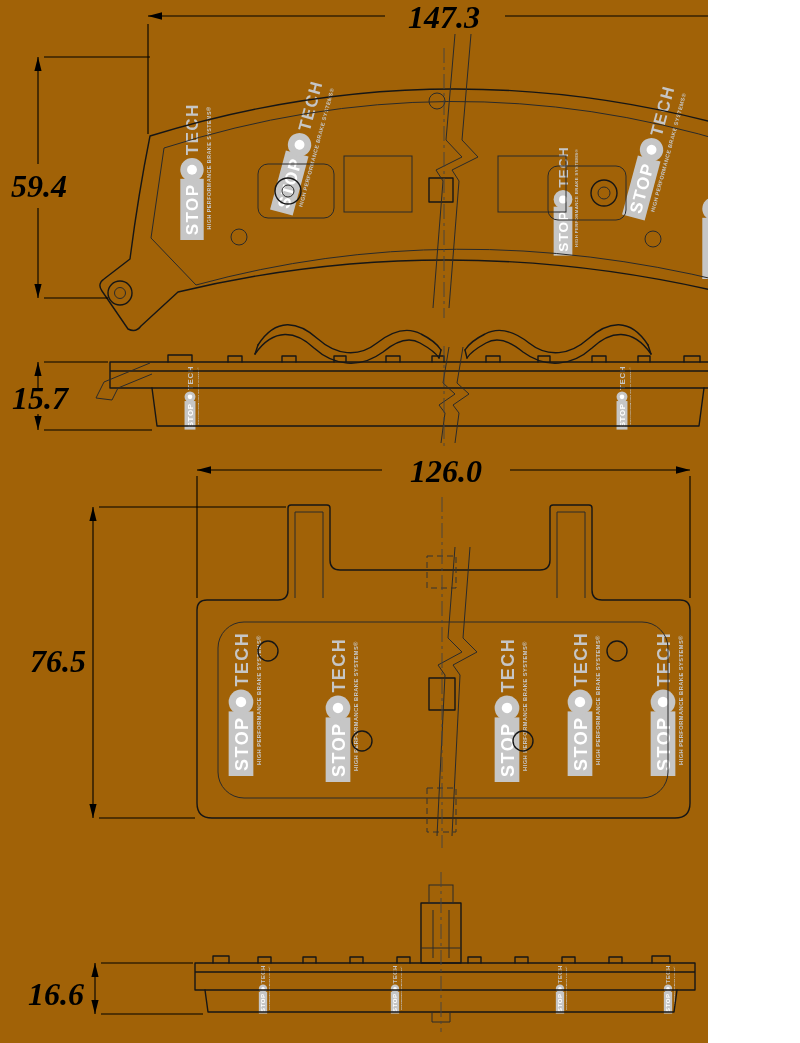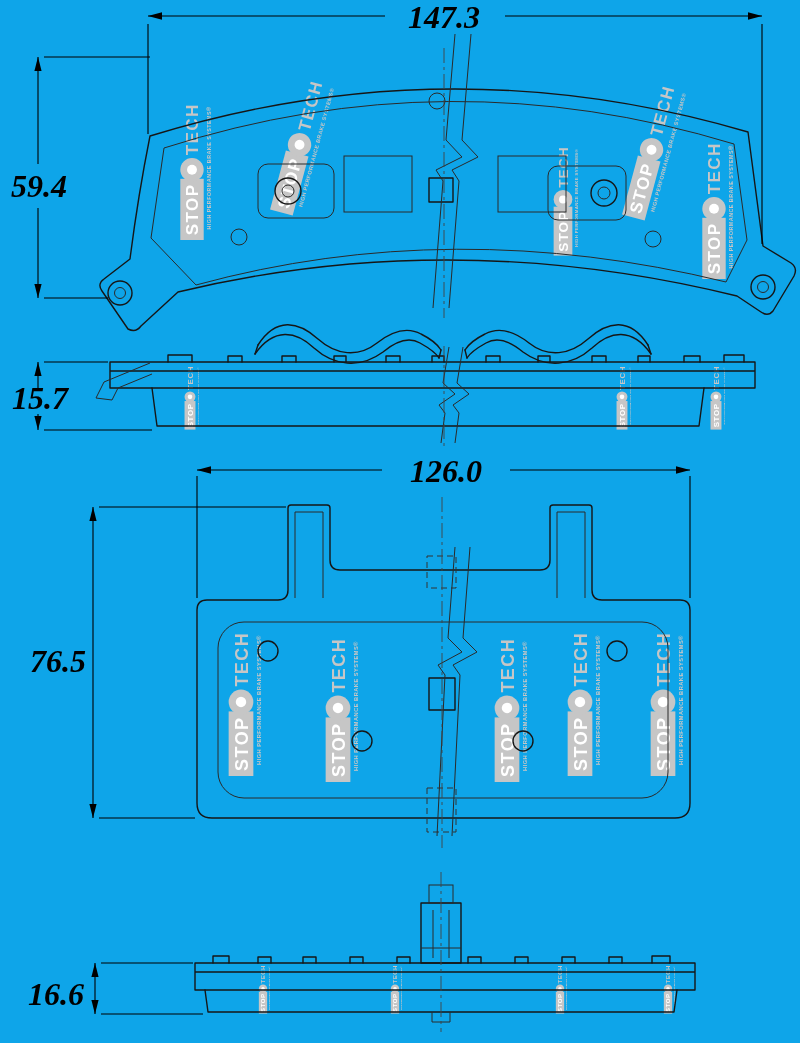--- a/index.html
+++ b/index.html
@@ -1,16 +1,16 @@
 <!DOCTYPE html>
 <html><head>
 <meta charset="utf-8">
 <style>
   html,body{margin:0;padding:0;background:#ffffff;}
-  .stage{width:800px;height:1043px;position:relative;background:#0ea5e9;overflow:hidden;}
+  .stage{width:708px;height:1043px;position:relative;background:#a16207;overflow:hidden;}
   svg{display:block;}
   .ln{stroke:#161616;stroke-width:1.4;fill:none;stroke-linejoin:round;stroke-linecap:round;}
   .thin{stroke:#2a2a2a;stroke-width:1;fill:none;}
   .cl{stroke:#444;stroke-width:0.9;fill:none;stroke-dasharray:15 4 3 4;}
   .hid{stroke:#333;stroke-width:1;fill:none;stroke-dasharray:6 4;}
   .dim{stroke:#000;stroke-width:1.1;fill:none;}
   .arrow{fill:#000;stroke:none;}
   .dimtext{font-family:"Liberation Serif",serif;font-style:italic;font-weight:700;font-size:32px;fill:#000;}
   .wm-big{font-family:"Liberation Sans",sans-serif;font-weight:800;font-size:19px;letter-spacing:1.5px;}
   .wm-small{font-family:"Liberation Sans",sans-serif;font-weight:700;font-size:6px;letter-spacing:.5px;}

